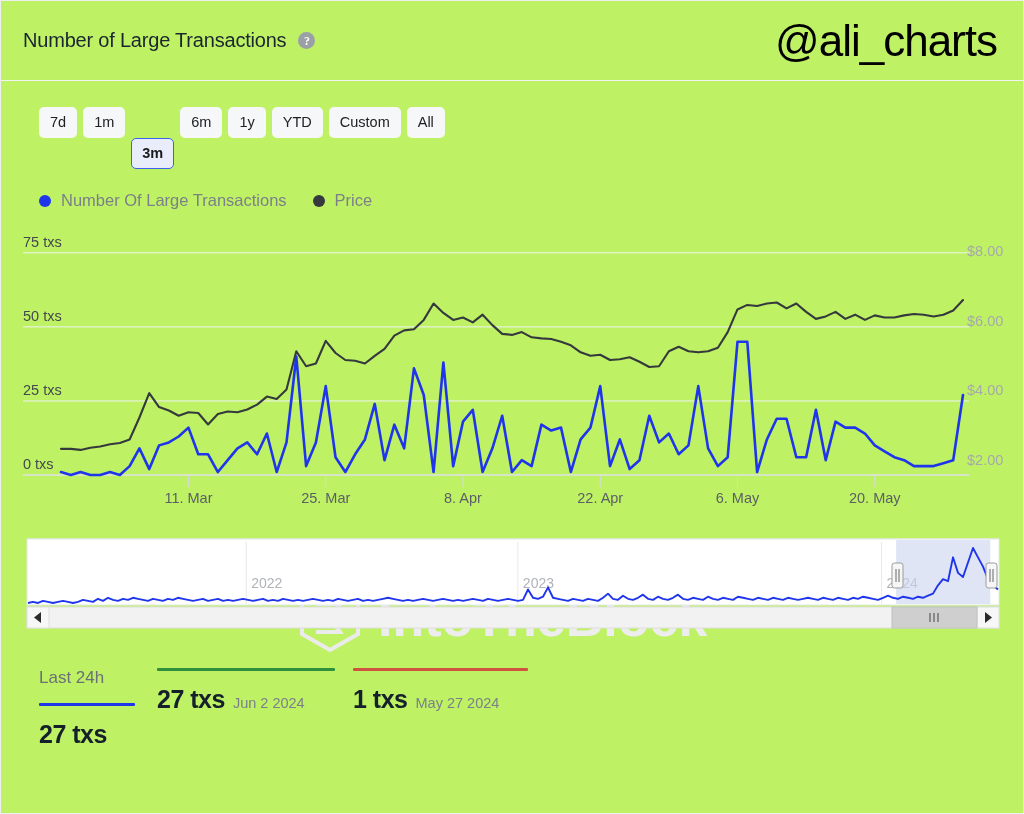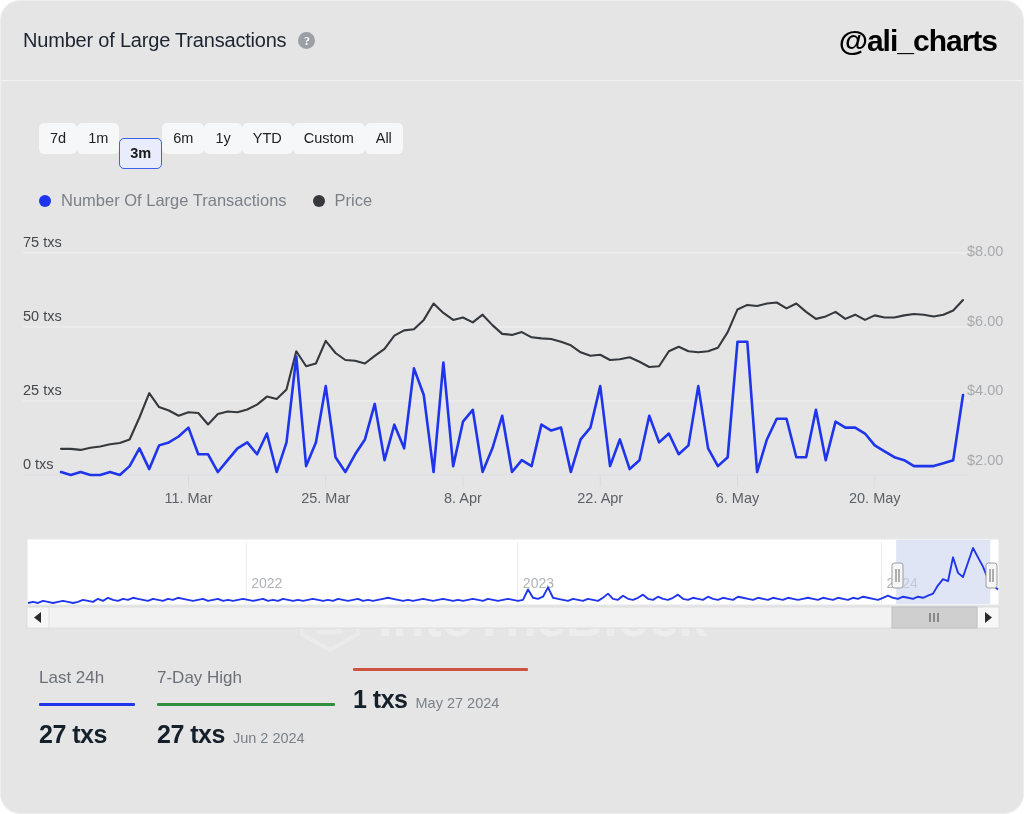--- a/index.html
+++ b/index.html
@@ -6,23 +6,23 @@
   * { box-sizing: border-box; margin: 0; padding: 0; }
   html, body {
     width: 1024px; height: 814px;
     background: #ffffff;
     font-family: "Liberation Sans", sans-serif;
     overflow: hidden;
   }
   .page {
     position: relative;
     width: 1024px; height: 814px;
-    background: #e5e5e5;
+    background: #bef264;
     border: 1px solid #eceef0;
-    border-radius: 20px;
+    border-radius: 0;
     overflow: hidden;
   }
 
   
   .header {
     position: relative;
     height: 80px;
     display: flex;
     align-items: center;
     justify-content: space-between;
@@ -45,31 +45,31 @@
     background: #9aa0a6;
     color: #ffffff;
     font-size: 12px;
     font-weight: 700;
     display: flex; align-items: center; justify-content: center;
     line-height: 1;
     cursor: pointer;
     font-family: "Liberation Serif", serif;
   }
   .handle-watermark {
-    font-size: 30px;
-    font-weight: 700;
+    font-size: 44px;
+    font-weight: 400;
     color: #000000;
     letter-spacing: -1px;
     white-space: nowrap;
     padding-right: 4px;
   }
 
   
   .range-row {
-    display: flex; align-items: center; gap: 0;
+    display: flex; gap: 6px;
     padding: 26px 0 0 38px;
   }
   .range-btn {
     height: 31px;
     min-width: 34px;
     padding: 0 10px;
     border-radius: 5px;
     background: #f6f7f8;
     border: 1px solid transparent;
     color: #202124;
@@ -296,21 +296,20 @@
   <div class="stats-row">
     <div class="stat">
       <div class="stat-label">Last 24h</div>
       <div class="stat-rule" style="background:#1f35ec"></div>
       <div class="stat-valrow">
         <span class="stat-value">27 txs</span>
         <span class="stat-date"></span>
       </div>
     </div>
     <div class="stat">
-      <div class="stat-label">7-Day High</div>
       <div class="stat-rule" style="background:#2f8f3d"></div>
       <div class="stat-valrow">
         <span class="stat-value">27 txs</span>
         <span class="stat-date">Jun 2 2024</span>
       </div>
     </div>
     <div class="stat">
       <div class="stat-rule" style="background:#cf5340"></div>
       <div class="stat-valrow">
         <span class="stat-value">1 txs</span>

